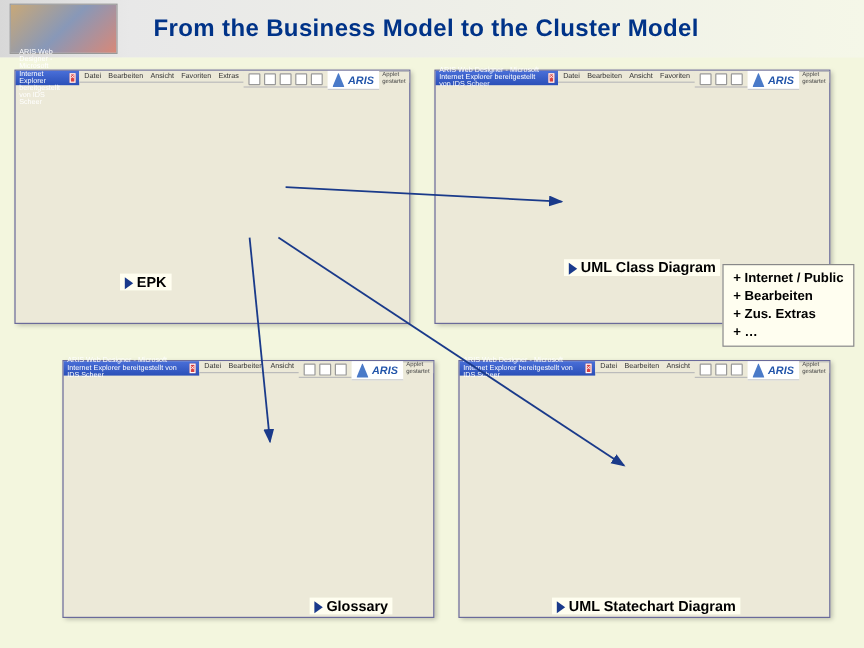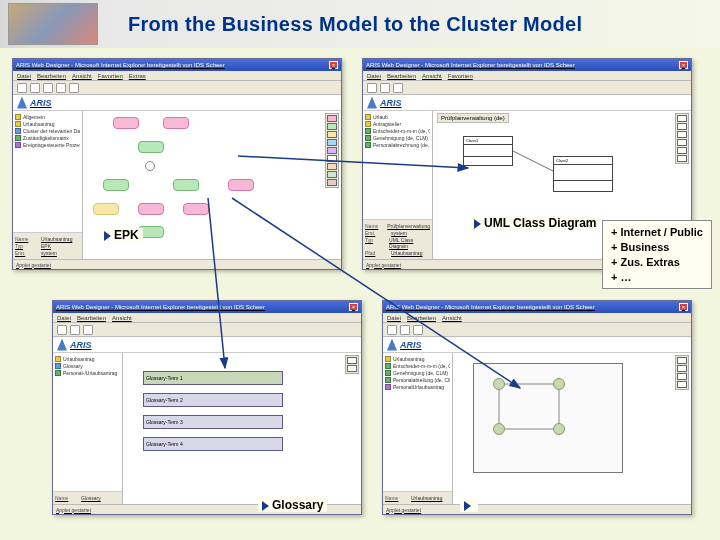--- a/index.html
+++ b/index.html
@@ -37,23 +37,21 @@
     width: 720px;
     height: 492px;
     background: #f3f6de;
   }
   .window {
     position: absolute;
     background: #ece9d8;
     border: 1px solid #6a6a9a;
     box-shadow: 2px 2px 4px rgba(0,0,0,0.25);
     display: flex;
-    flex-direction: column;
     font-size: 7px;
-    text-decoration: underline;
   }
   .titlebar {
     height: 12px;
     background: linear-gradient(to bottom, #4a6fd8, #2a4fb8);
     color: #fff;
     display: flex;
     align-items: center;
     justify-content: space-between;
     padding: 0 3px;
     font-size: 6px;
@@ -626,26 +624,26 @@
   <div class="label" style="left:100px; top:180px;">
     <span class="arrow"></span><span>EPK</span>
   </div>
   <div class="label" style="left:470px; top:168px;">
     <span class="arrow"></span><span>UML Class Diagram</span>
   </div>
   <div class="label" style="left:258px; top:450px;">
     <span class="arrow"></span><span>Glossary</span>
   </div>
   <div class="label" style="left:460px; top:450px;">
-    <span class="arrow"></span>
+    <span class="arrow"></span><span>UML Statechart Diagram</span>
   </div>
 
   <div class="annotation-box">
     <div>+ Internet / Public</div>
-    <div>+ Business</div>
+    <div>+ Bearbeiten</div>
     <div>+ Zus. Extras</div>
     <div>+ …</div>
   </div>
 
   <svg class="connectors">
     <defs>
       <marker id="arrowhead" markerWidth="8" markerHeight="8" refX="7" refY="3" orient="auto">
         <path d="M0,0 L8,3 L0,6 Z" fill="#1a3a8a"></path>
       </marker>
     </defs>

